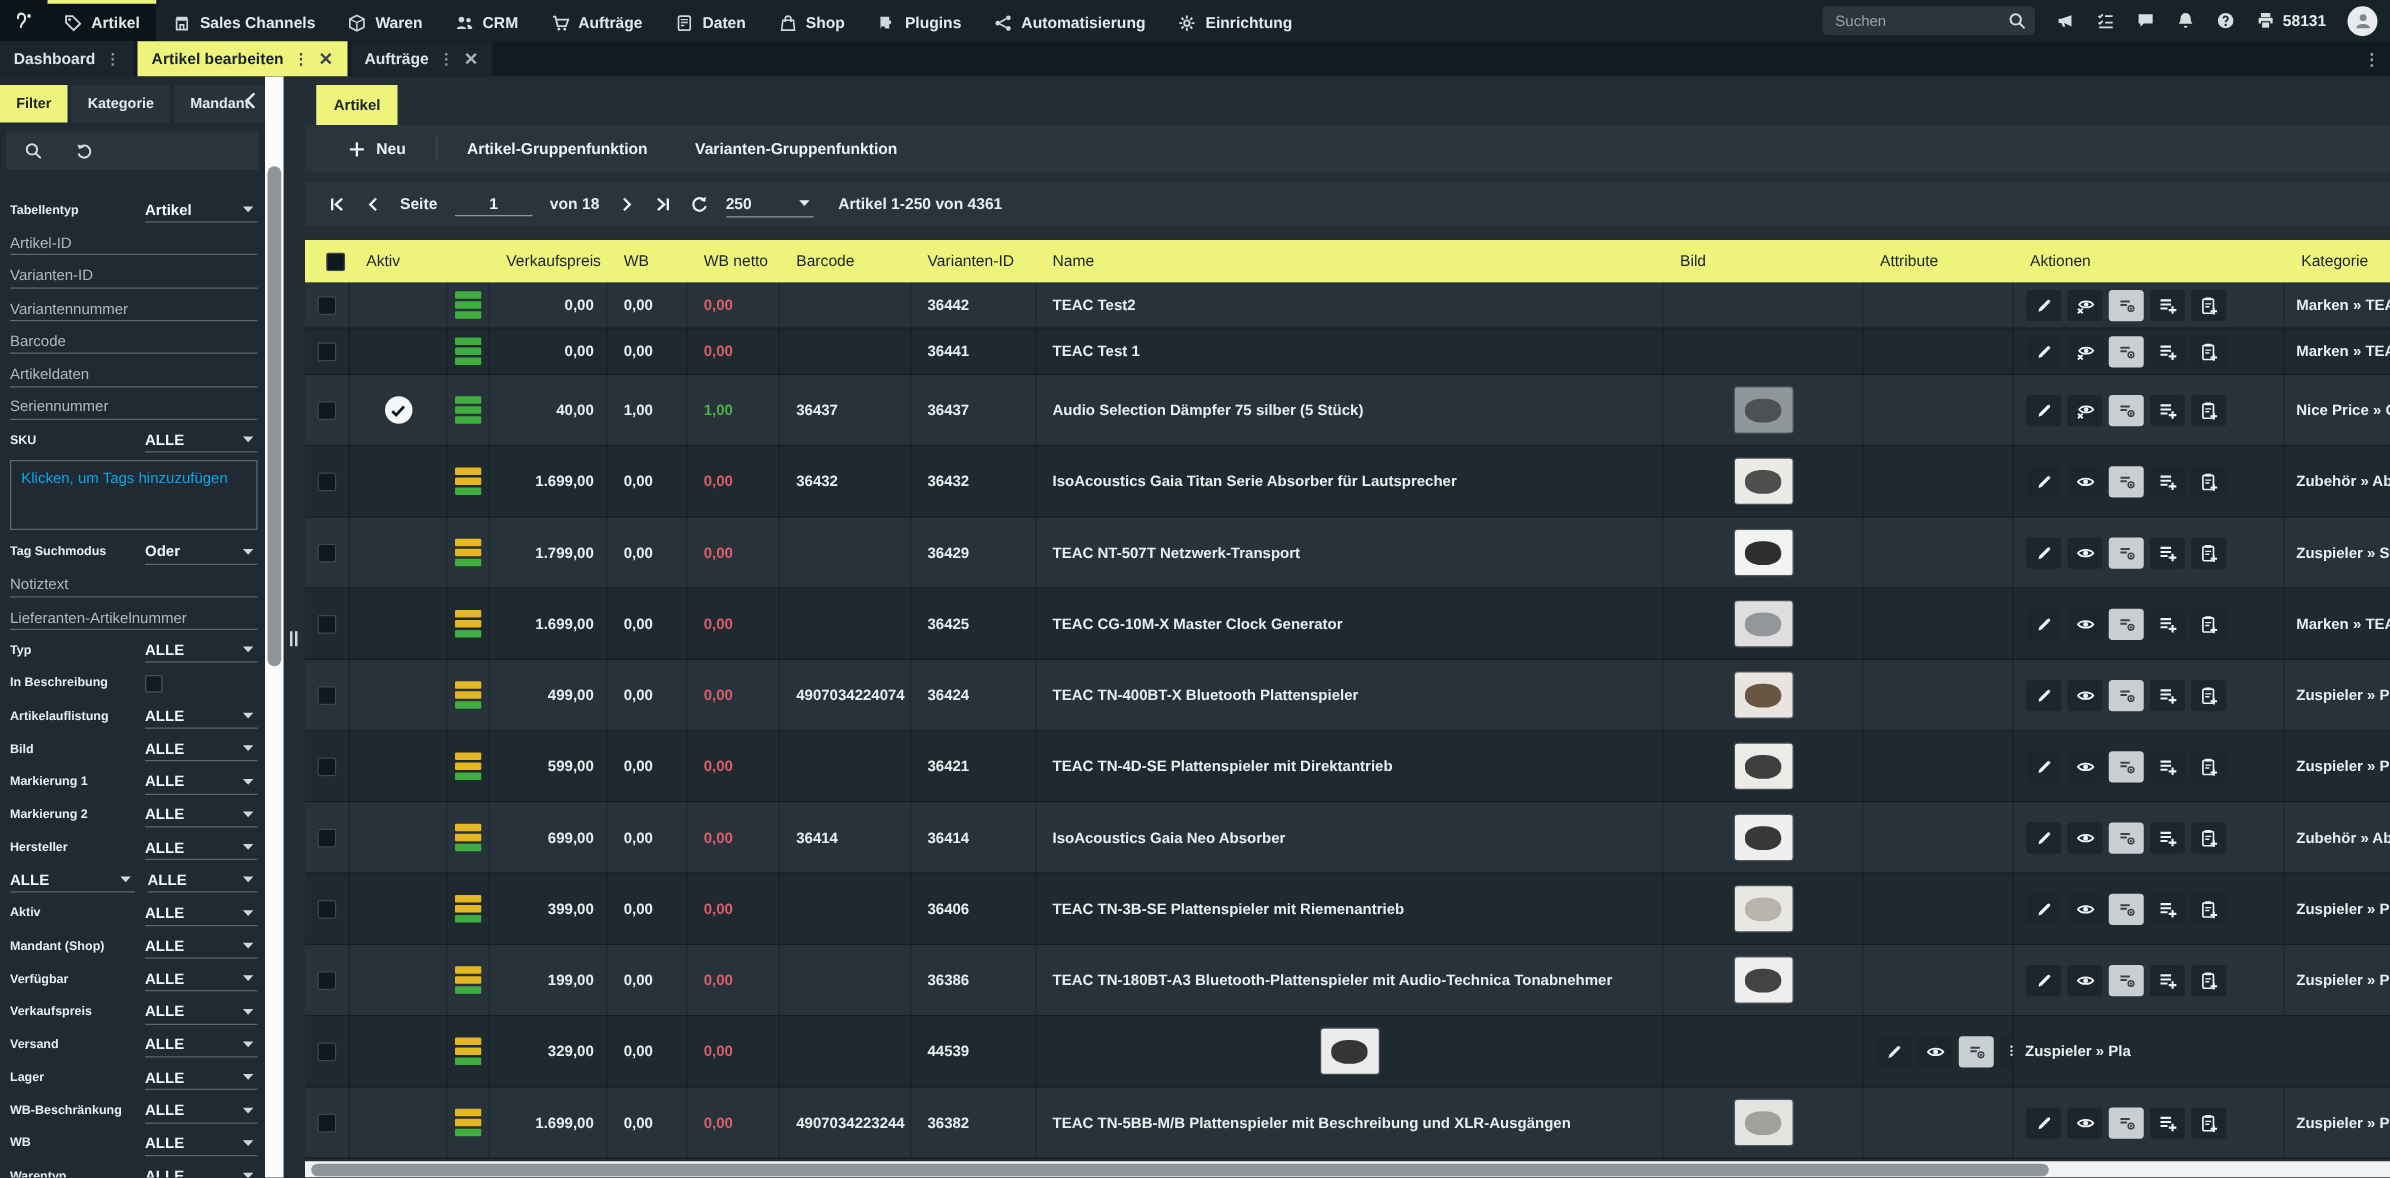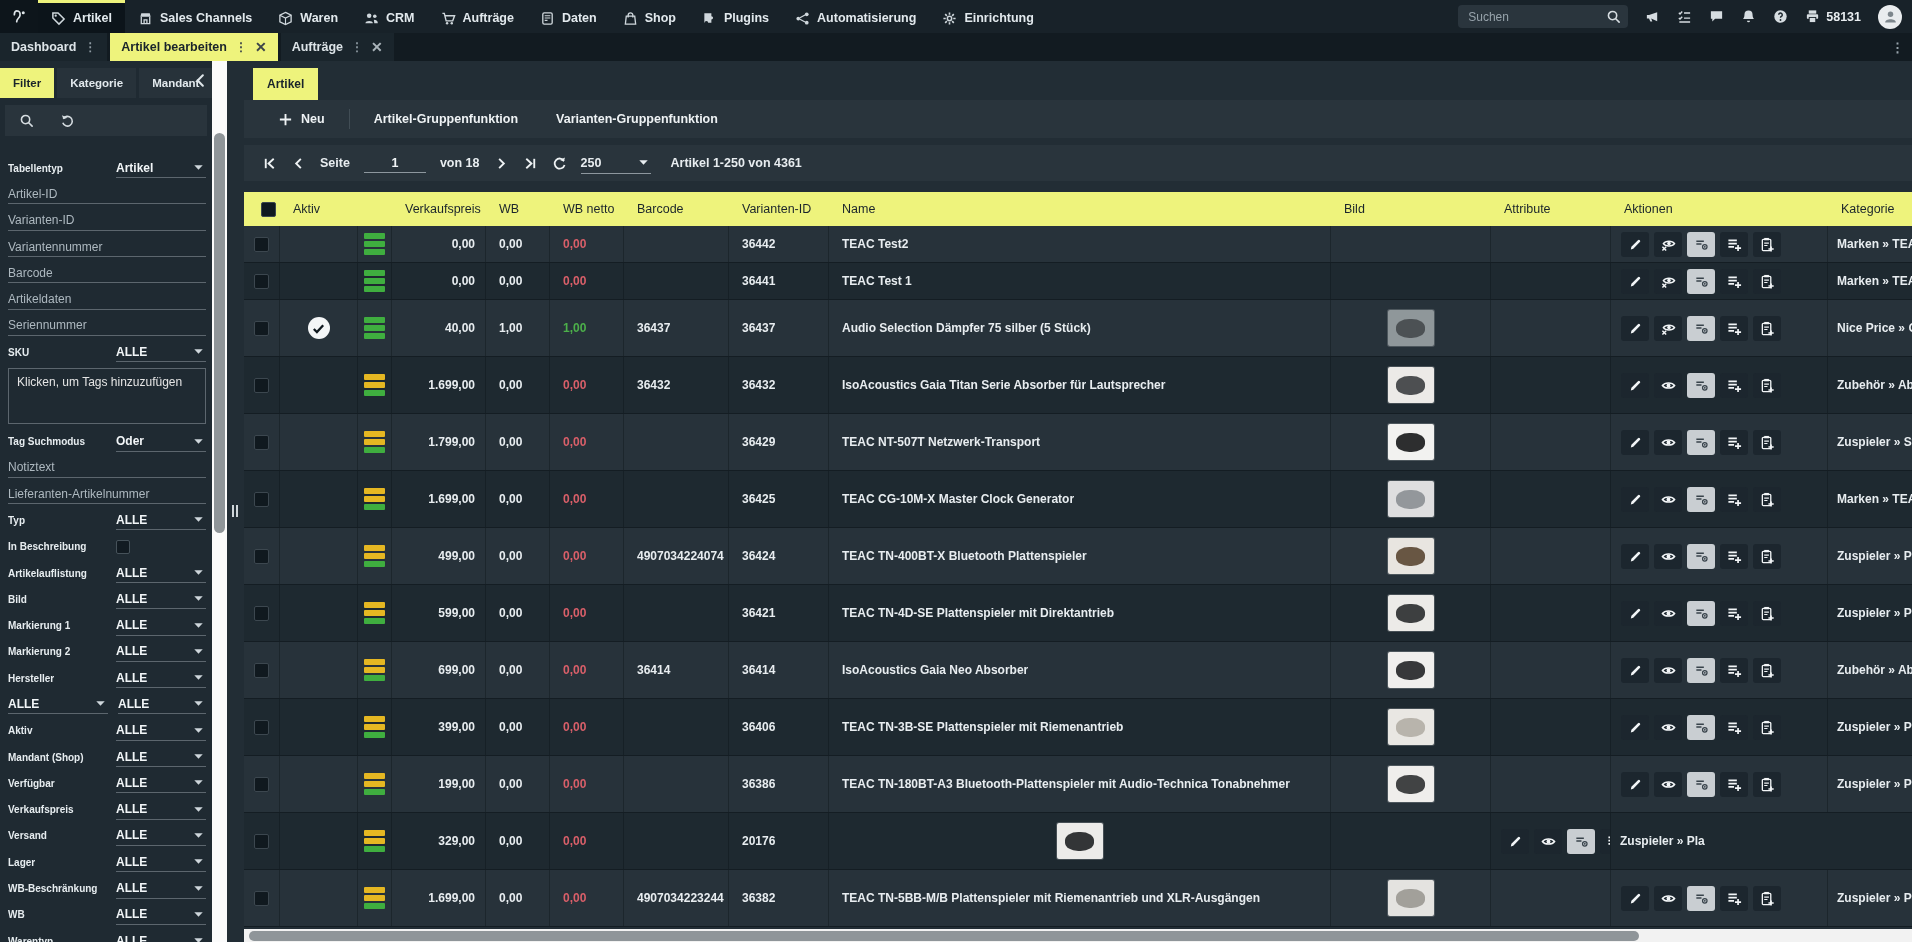--- a/index.html
+++ b/index.html
@@ -58,21 +58,21 @@
   .flabel { width:108px; font-size:10px; font-weight:700; color:#e7edf0; flex:none;
     white-space:nowrap; overflow:hidden; }
   .fsel { flex:1; display:flex; align-items:center; justify-content:space-between;
     border-bottom:1px solid #5c666e; height:20px; cursor:pointer; }
   .fsel .val { font-size:12px; font-weight:700; color:#f2f6f8; }
   .fsel .caret svg { width:10px; height:10px; color:#cfd7dc; }
   .finput { flex:1; background:transparent; border:none; border-bottom:1px solid #5c666e; height:20px;
     color:#e8edf0; font-size:12px; font-family:"Liberation Sans",sans-serif; outline:none; }
   .finput::placeholder { color:#aeb9c0; font-weight:400; }
   .ftags { height:56px; margin:3px 0 4px 0; border:1px solid #5c666e; padding:6px 8px; font-size:12px;
-    color:#e5e5e5; cursor:text; }
+    color:#0ea5e9; cursor:text; }
   .fcheck { width:14px; height:14px; background:#121b22; border:1px solid #46525a; border-radius:2px; cursor:pointer; }
   .side-scroll { position:absolute; left:212px; top:61px; width:15px; height:881px; background:#fbfbfb; }
   .side-scroll .thumb { position:absolute; left:2px; top:72px; width:11px; height:400px; background:#8f9599; border-radius:6px; }
   .splitter { position:absolute; left:227px; top:61px; width:17px; height:881px; background:#222d35; }
   .splitter .grip { position:absolute; left:4px; top:442px; width:8px; height:16px; display:flex; gap:2px;
     align-items:center; justify-content:center; cursor:col-resize; }
   .grip i { display:block; width:2px; height:12px; background:#cfd6da; }
 
   
   .main { position:absolute; left:244px; top:61px; width:1668px; height:881px; overflow:hidden; }
@@ -1469,21 +1469,21 @@
           <span class="bars">
             <i class="bar yellow"></i>
             <i class="bar yellow"></i>
             <i class="bar green"></i>
           </span>
         </div>
         <div class="cell c-price">329,00</div>
         <div class="cell ">0,00</div>
         <div class="cell red">0,00</div>
         <div class="cell "></div>
-        <div class="cell ">20176</div>
+        <div class="cell ">44539</div>
         <div class="cell c-bild">
           <span class="photo" style="width: 46px; height: 36px; background: rgb(236, 235, 233);">
             <span class="shape" style="background: rgb(31, 33, 35);"></span>
           </span>
         </div>
         <div class="cell"></div>
         <div class="cell c-actions">
           <span class="act">
             <span style="display: inline-block; width: 15px; height: 15px;">
               <svg viewBox="0 0 16 16" style="width: 100%; height: 100%;">
@@ -1539,21 +1539,21 @@
             <i class="bar yellow"></i>
             <i class="bar yellow"></i>
             <i class="bar green"></i>
           </span>
         </div>
         <div class="cell c-price">1.699,00</div>
         <div class="cell ">0,00</div>
         <div class="cell red">0,00</div>
         <div class="cell ">4907034223244</div>
         <div class="cell ">36382</div>
-        <div class="cell ">TEAC TN-5BB-M/B Plattenspieler mit Riemenantrieb und XLR-Ausgängen</div>
+        <div class="cell ">TEAC TN-5BB-M/B Plattenspieler mit Beschreibung und XLR-Ausgängen</div>
         <div class="cell c-bild">
           <span class="photo" style="width: 46px; height: 36px; background: rgb(228, 227, 224);">
             <span class="shape" style="background: rgb(154, 152, 146);"></span>
           </span>
         </div>
         <div class="cell"></div>
         <div class="cell c-actions">
           <span class="act">
             <span style="display: inline-block; width: 15px; height: 15px;">
               <svg viewBox="0 0 16 16" style="width: 100%; height: 100%;">

